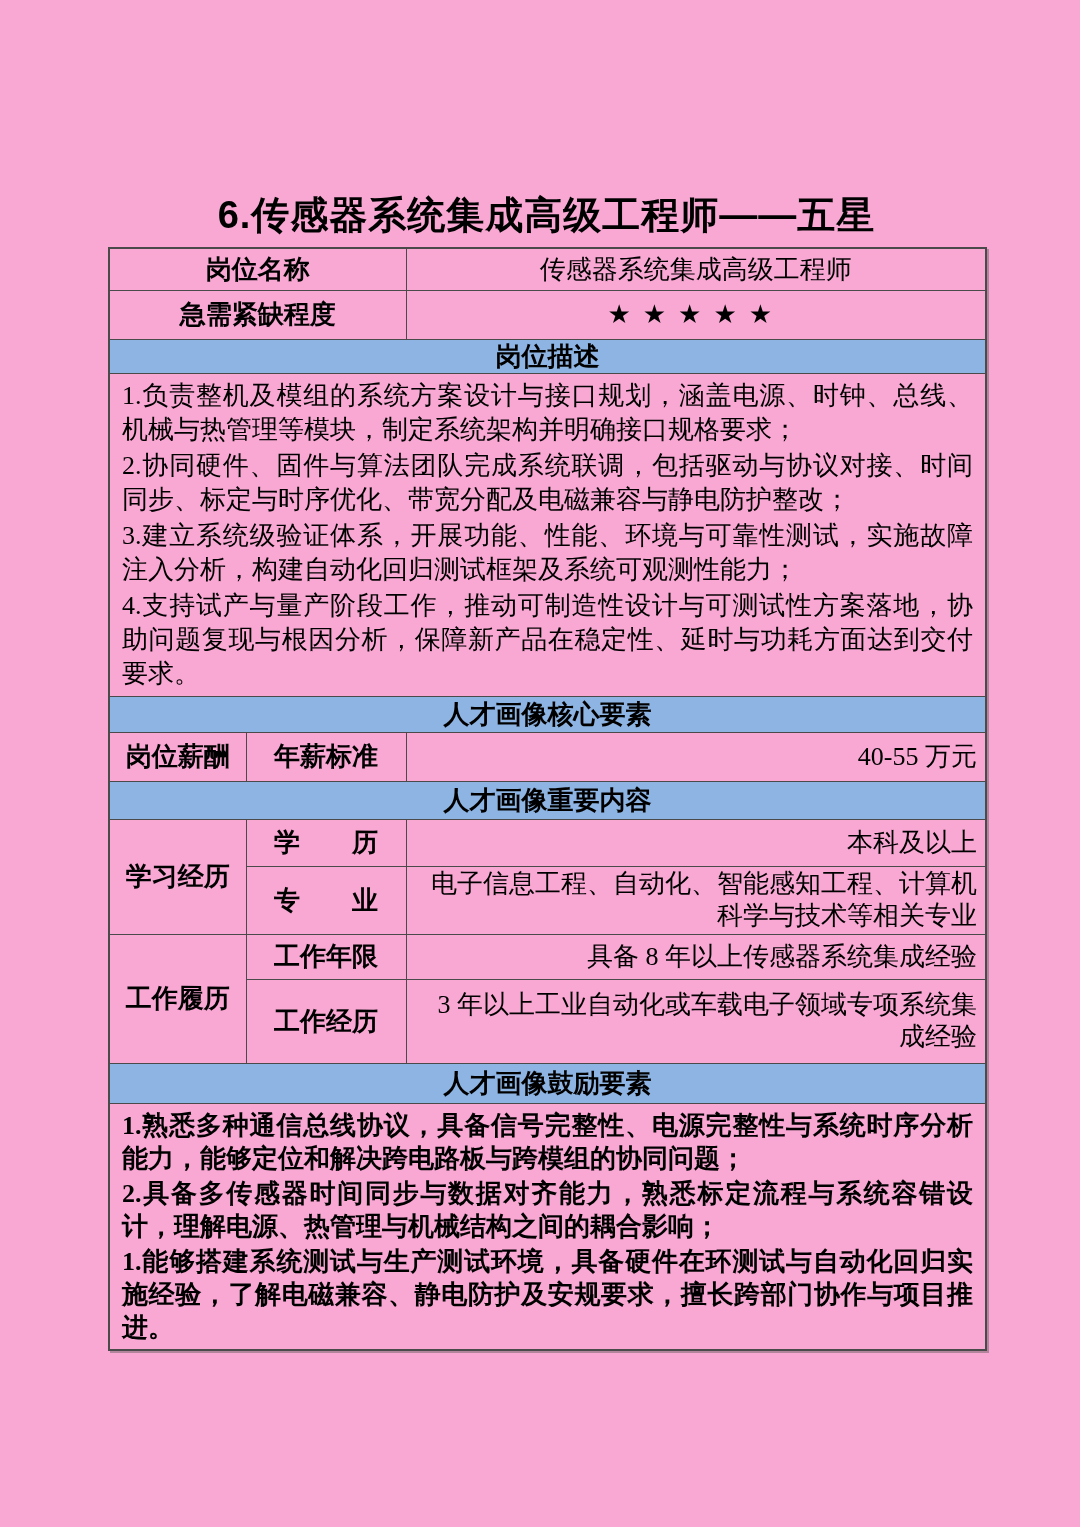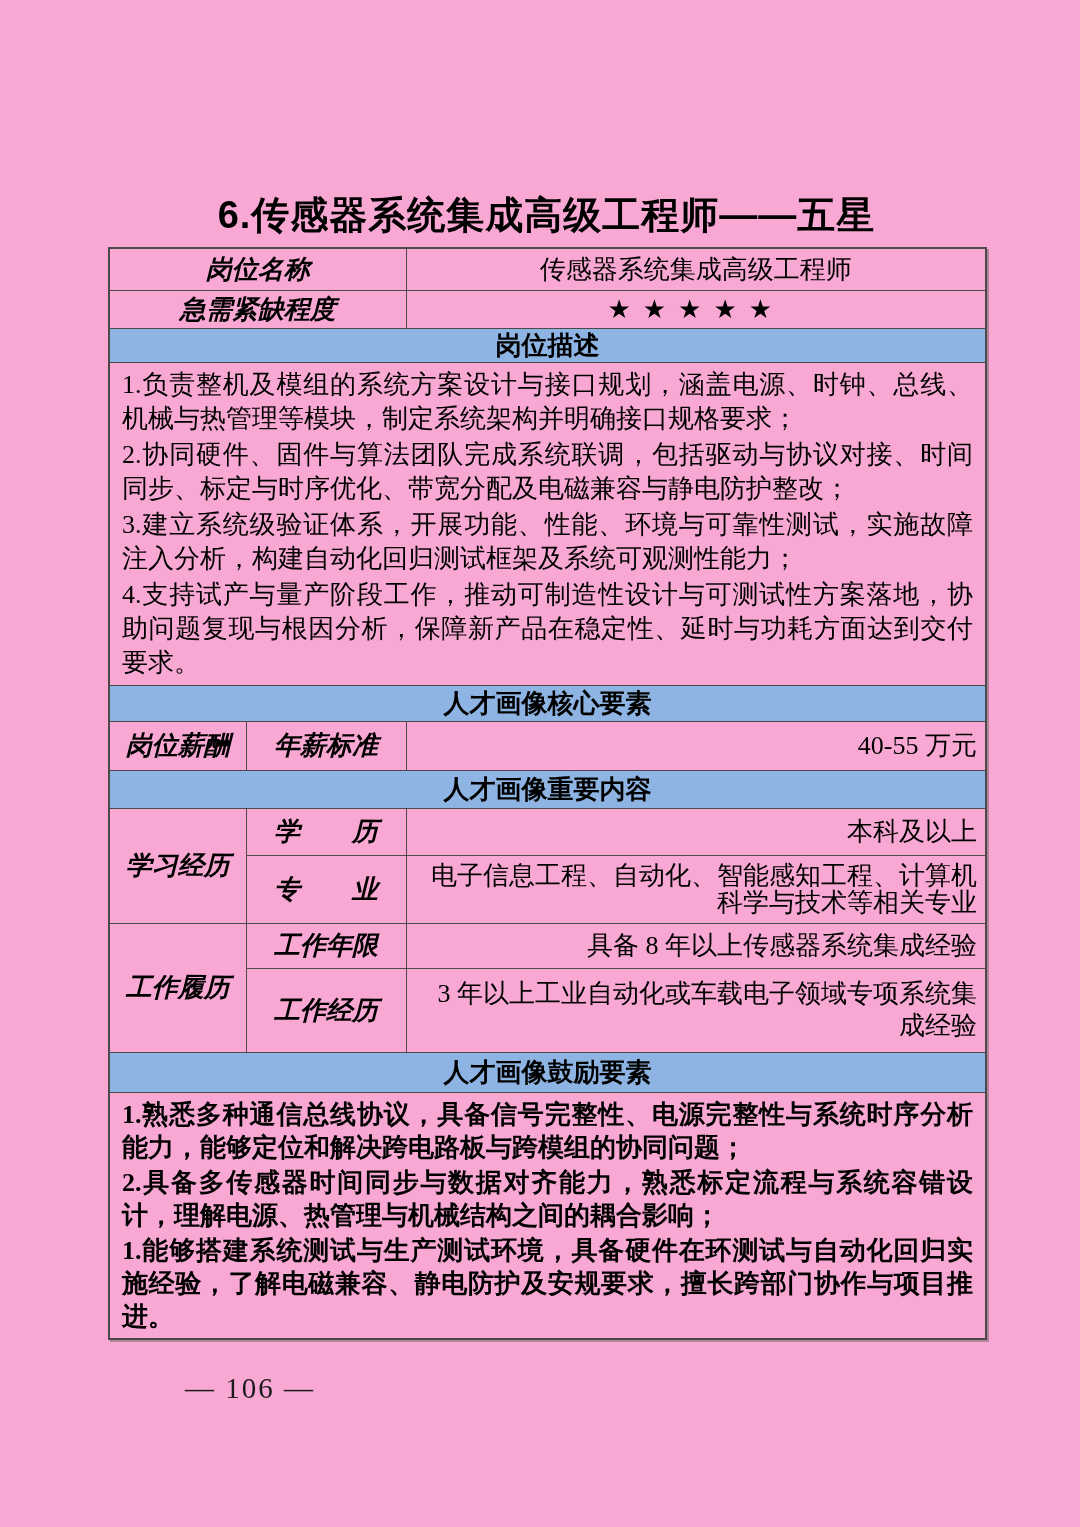--- a/index.html
+++ b/index.html
@@ -36,21 +36,20 @@
     padding:0;
     vertical-align:middle;
     font-size:26px;
     line-height:33px;
   }
   .lbl{
     font-family:"Liberation Sans",sans-serif;
     font-weight:bold;
     font-size:27px;
     text-align:center;
-    font-style:italic;
   }
   .hdr-row td{
     background:#8DB4E2;
     font-family:"Liberation Sans",sans-serif;
     font-weight:bold;
     font-size:27px;
     text-align:center;
   }
   .val{ text-align:right; padding-left:12px !important; padding-right:8px !important;}
   .val-center{ text-align:center; }
@@ -74,21 +73,21 @@
     left:150px;top:1372px;
     width:200px;
     text-align:center;
     font-family:"Liberation Serif",serif;
     font-size:29px;
     color:#1a1a1a;
     letter-spacing:2px;
   }
   
   tr.r-name{height:42px;}
-  tr.r-urgency{height:38px;}
+  tr.r-urgency{height:49px;}
   tr.r-h1{height:28px;}
   tr.r-desc{height:273px;}
   tr.r-h2{height:36px;}
   tr.r-salary{height:49px;}
   tr.r-h3{height:38px;}
   tr.r-degree{height:47px;}
   tr.r-major{height:68px;}
   tr.r-years{height:45px;}
   tr.r-exp{height:84px;}
   tr.r-h4{height:40px;}
@@ -147,21 +146,21 @@
     </tr>
 
     <tr class="r-degree">
       <td rowspan="2" class="lbl">学习经历</td>
       <td class="lbl">学　　历</td>
       <td class="val">本科及以上</td>
     </tr>
 
     <tr class="r-major">
       <td class="lbl">专　　业</td>
-      <td class="val" style="line-height:27px;margin-left:40px;">电子信息工程、自动化、智能感知工程、计算机科学与技术等相关专业</td>
+      <td class="val" style="line-height:32px;margin-left:40px;">电子信息工程、自动化、智能感知工程、计算机科学与技术等相关专业</td>
     </tr>
 
     <tr class="r-years">
       <td rowspan="2" class="lbl">工作履历</td>
       <td class="lbl">工作年限</td>
       <td class="val">具备 8 年以上传感器系统集成经验</td>
     </tr>
 
     <tr class="r-exp">
       <td class="lbl">工作经历</td>
@@ -175,15 +174,14 @@
     <tr class="r-enc">
       <td colspan="3" class="txtblock enc">
         <p>1.熟悉多种通信总线协议，具备信号完整性、电源完整性与系统时序分析能力，能够定位和解决跨电路板与跨模组的协同问题；</p>
         <p>2.具备多传感器时间同步与数据对齐能力，熟悉标定流程与系统容错设计，理解电源、热管理与机械结构之间的耦合影响；</p>
         <p>1.能够搭建系统测试与生产测试环境，具备硬件在环测试与自动化回归实施经验，了解电磁兼容、静电防护及安规要求，擅长跨部门协作与项目推进。</p>
       </td>
     </tr>
   </tbody>
     </table>
 
-  <div class="page-number">— 106 —</div>
 
 </div>
 
 </body></html>

